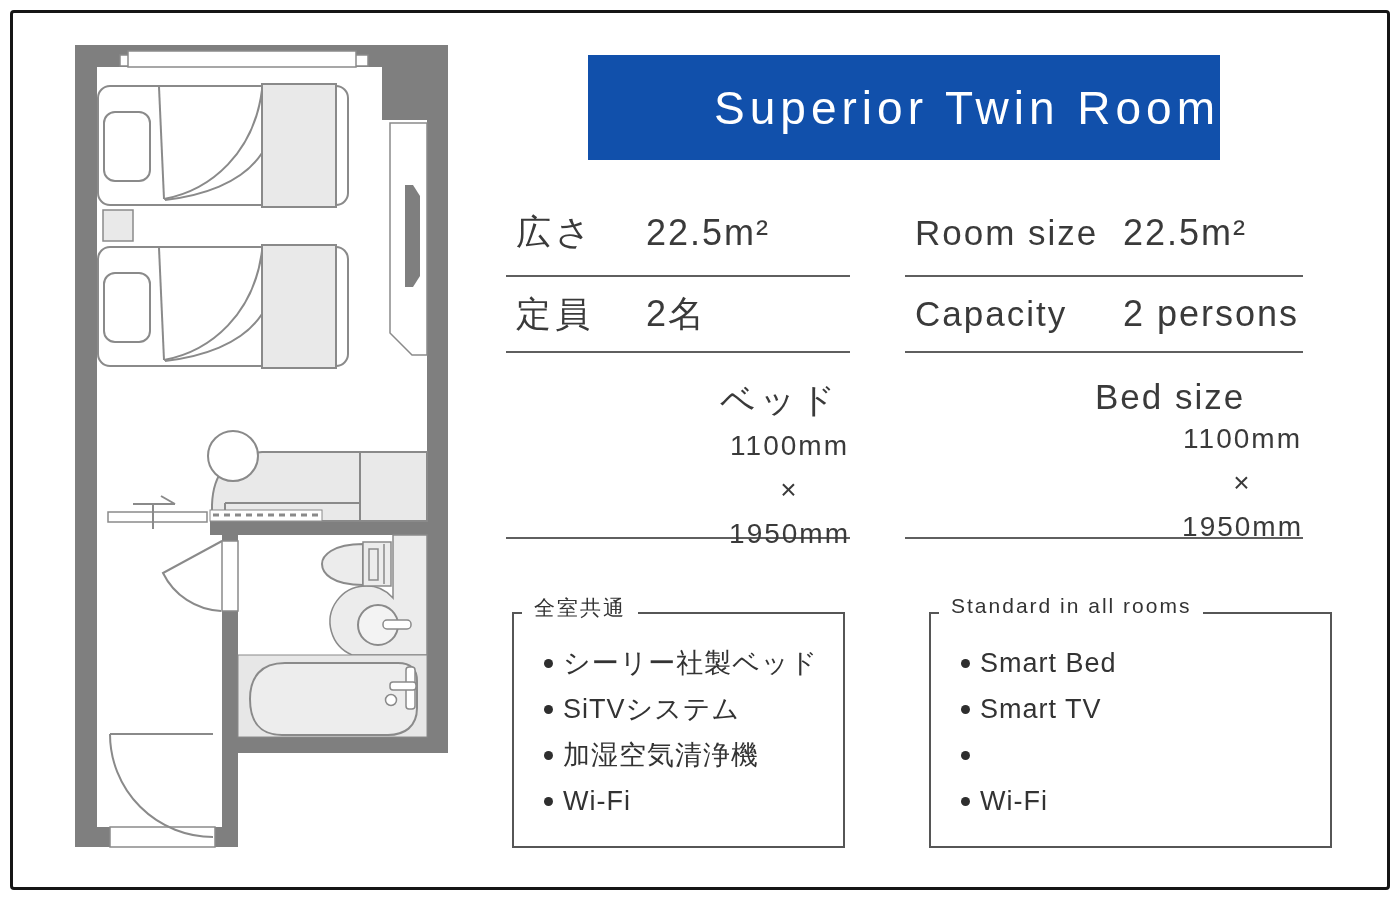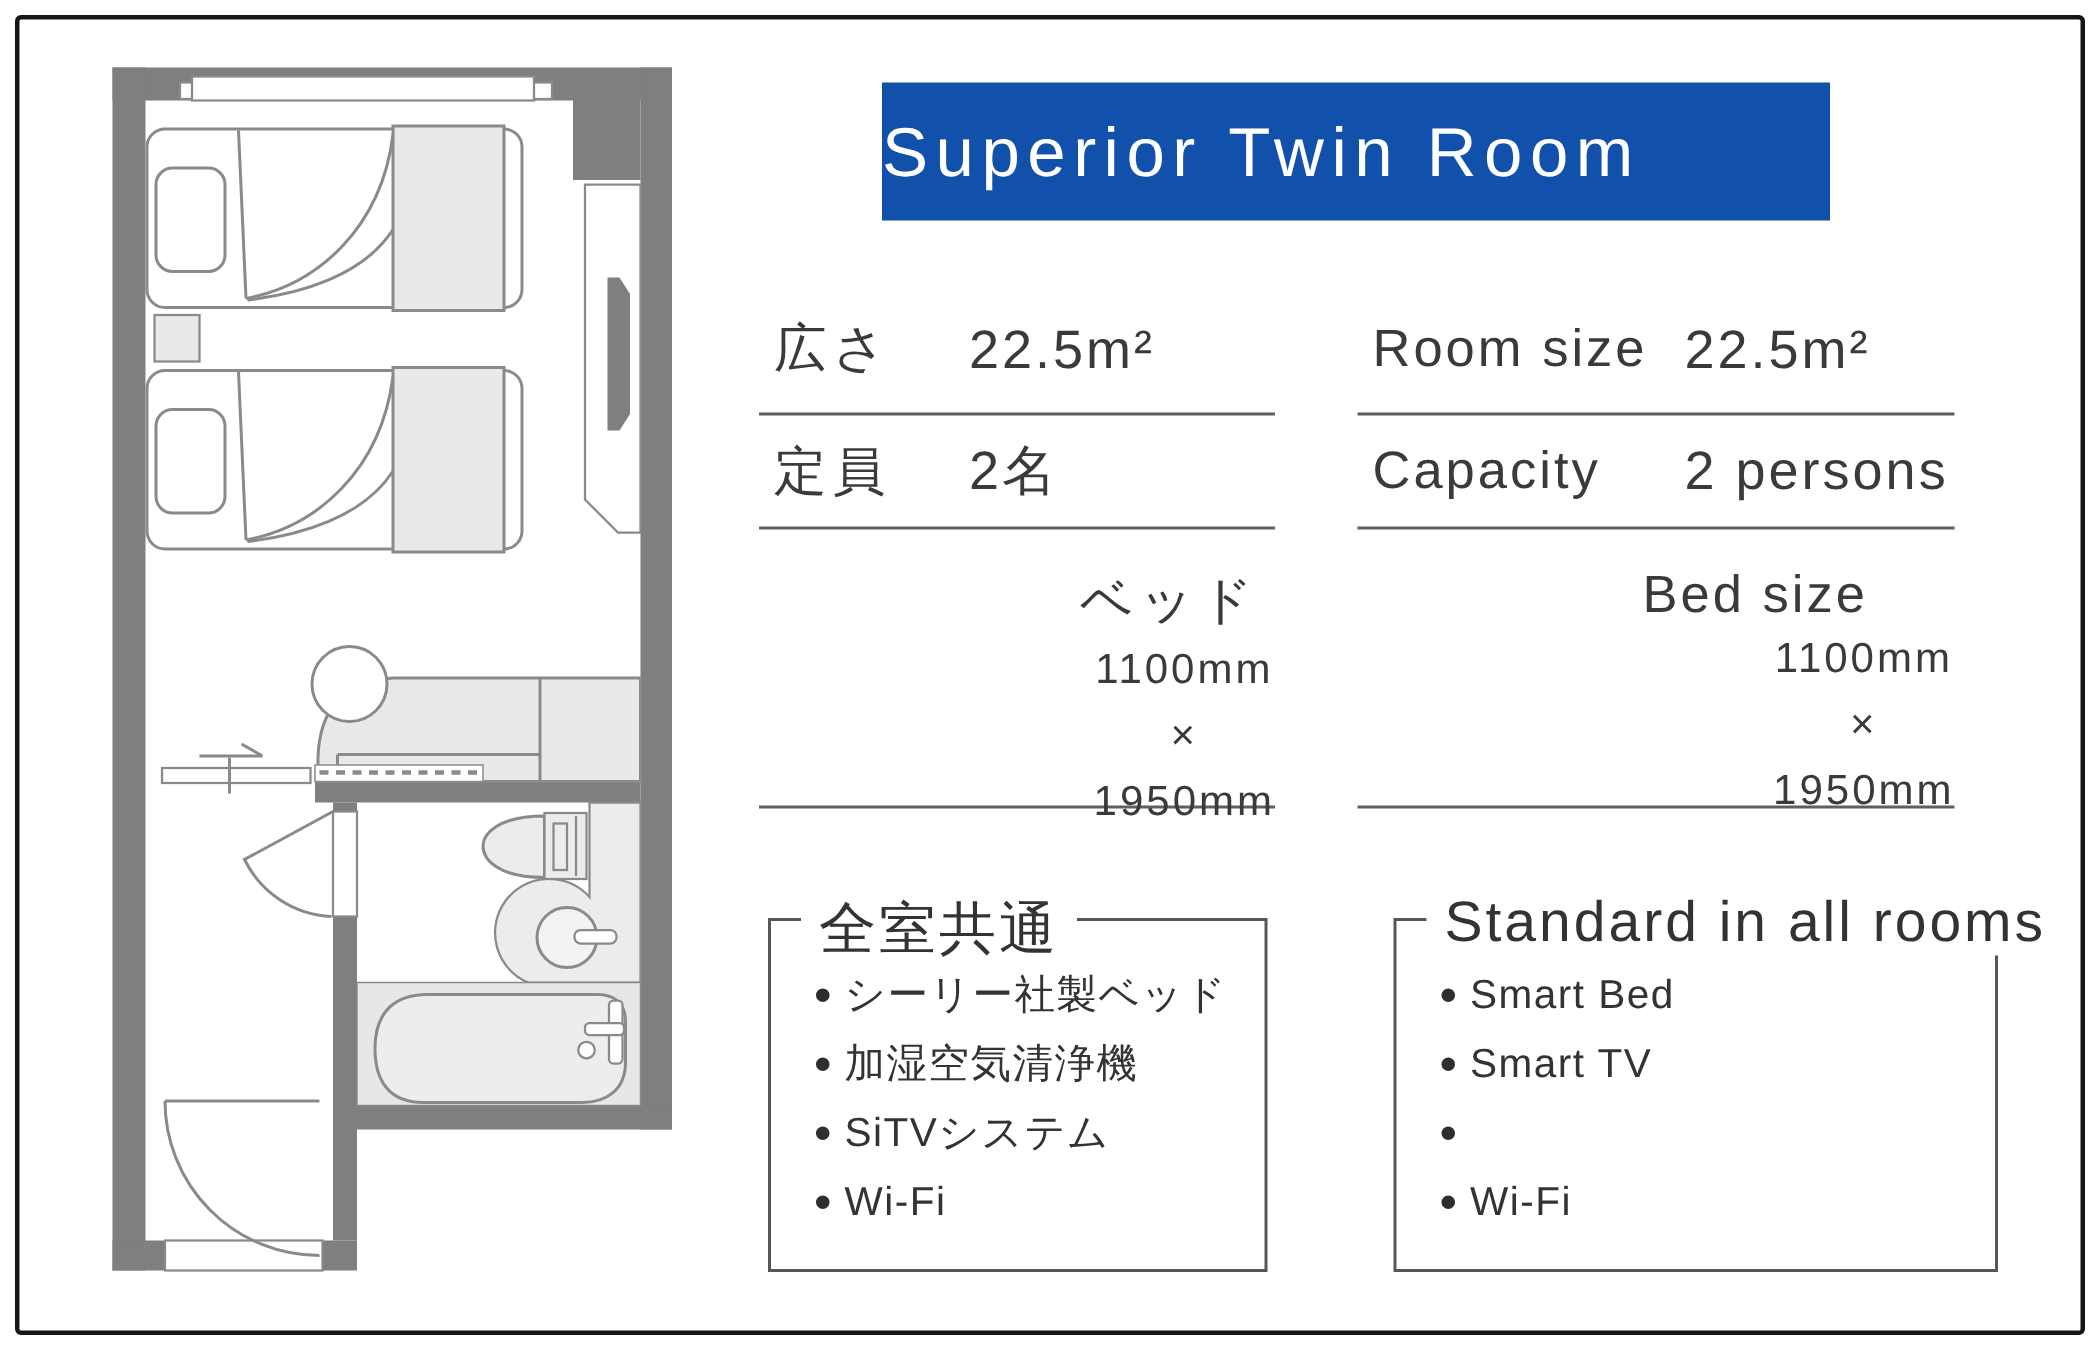--- a/index.html
+++ b/index.html
@@ -2,44 +2,44 @@
 <html><head>
 <meta charset="utf-8">
 <style>
   html,body{margin:0;padding:0;background:#fff;}
   .canvas{position:relative;width:1400px;height:900px;background:#ffffff;overflow:hidden;
           font-family:"Liberation Sans","DejaVu Sans",sans-serif;color:#3a3a3a;}
   .frame{position:absolute;left:10px;top:10px;right:10px;bottom:10px;
          border:3px solid #161616;border-radius:4px;pointer-events:none;}
   .floorplan{position:absolute;left:0;top:0;}
 
-  .banner{position:absolute;left:588px;top:55px;width:632px;height:92px;background:#1150ab;
-          display:flex;align-items:center;justify-content:flex-start;}
+  .banner{position:absolute;left:588px;top:55px;width:632px;height:105px;background:#1150ab;
+          display:flex;align-items:center;justify-content:flex-end;}
   .banner span{color:#ffffff;font-size:46px;letter-spacing:5px;white-space:nowrap;}
 
   .col{position:absolute;top:190px;}
   .col.jp{left:506px;width:344px;}
   .col.en{left:905px;width:398px;}
   .spec-row{box-sizing:border-box;display:flex;border-bottom:2px solid #5f5f5f;}
   .row1{height:87px;align-items:center;}
   .row2{height:76px;align-items:center;}
   .row3{height:186px;align-items:flex-end;padding-top:16px;flex-direction:column;}
   .spec-label{flex:0 0 auto;font-size:35px;letter-spacing:4px;padding-left:10px;white-space:nowrap;}
   .jp .spec-label{width:130px;}
   .en .spec-label{width:208px;letter-spacing:2px;}
   .spec-value{font-size:36px;letter-spacing:2px;white-space:nowrap;}
   .row3 .spec-label{padding-top:8px;}
   .bed-lines{margin-left:auto;text-align:center;}
   .bed-lines div{font-size:28px;line-height:44px;letter-spacing:2px;}
 
   .features-box{position:absolute;top:612px;height:236px;border:2px solid #565656;box-sizing:border-box;}
   .features-box.jp{left:512px;width:333px;}
   .features-box.en{left:905px;width:403px;margin-left:24px;}
-  .features-title{position:absolute;top:-20px;left:20px;background:#ffffff;padding:0 12px;
-                  font-size:38px;letter-spacing:2px;white-space:nowrap;color:#333;}
+  .features-title{position:absolute;top:-20px;left:8px;background:#ffffff;padding:0 12px;
+                  font-size:21px;letter-spacing:2px;white-space:nowrap;color:#333;}
   .features-box ul{list-style:none;margin:34px 0 0 0;padding:0 0 0 30px;}
   .features-box li{display:flex;align-items:center;gap:10px;height:30px;margin-bottom:16px;
                    font-size:27px;letter-spacing:1px;color:#333;white-space:nowrap;}
   .dot{flex:0 0 auto;width:9px;height:9px;border-radius:50%;background:#2e2e2e;}
 </style>
 </head>
 <body>
 
 <div class="canvas">
 
@@ -179,25 +179,25 @@
 
   <div class="features-box jp">
     <div class="features-title">全室共通</div>
     <ul>
       <li>
         <span class="dot"></span>
         <span>シーリー社製ベッド</span>
         </li>
       <li>
         <span class="dot"></span>
+        <span>SiTVシステム</span>
+        </li>
+      <li>
+        <span class="dot"></span>
         <span>加湿空気清浄機</span>
-        </li>
-      <li>
-        <span class="dot"></span>
-        <span>SiTVシステム</span>
         </li>
       <li>
         <span class="dot"></span>
         <span>Wi-Fi</span>
         </li>
     </ul>
   </div>
 
   <div class="features-box en">
     <div class="features-title">Standard in all rooms</div>

